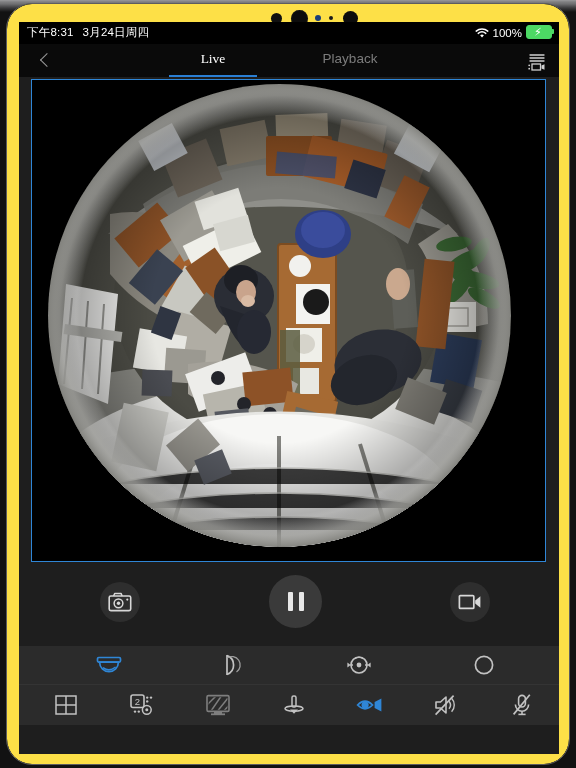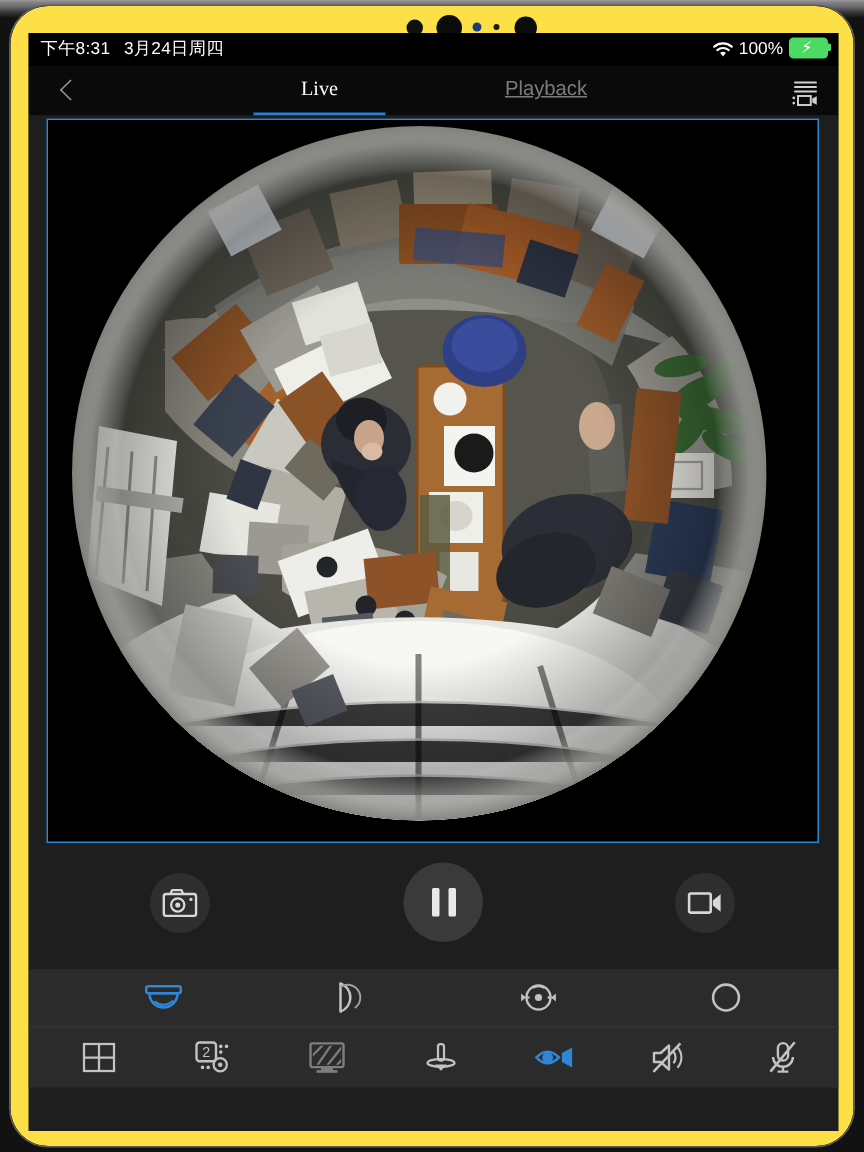--- a/index.html
+++ b/index.html
@@ -33,21 +33,21 @@
   .batt{position:relative;width:24px;height:12px;border:1px solid #4cd964;border-radius:3px;background:#4cd964;}
   .batt:after{content:"";position:absolute;right:-3px;top:3px;width:2px;height:5px;background:#4cd964;border-radius:0 1px 1px 0;}
   .bolt{position:absolute;left:7px;top:0px;color:#fff;font-size:11px;line-height:12px;}
 
   
   #navbar{position:relative;height:33px;background:#0a0a0a;}
   #back-btn{position:absolute;left:13px;top:4px;width:26px;height:26px;cursor:pointer;}
   #back-btn:before{content:"";position:absolute;left:10px;top:7px;width:9px;height:9px;border-left:1.6px solid #9a9a9a;border-bottom:1.6px solid #9a9a9a;transform:rotate(45deg);}
   .tab{position:absolute;top:0;height:33px;line-height:30px;text-align:center;font-size:13.5px;cursor:pointer;}
   #tab-live{left:146px;width:96px;color:#fff;font-family:Liberation Serif, serif;}
-  #tab-playback{left:290px;width:110px;color:#7c7c7c;text-decoration:underline;}
+  #tab-playback{left:276px;width:110px;color:#7c7c7c;}
   #tab-underline{position:absolute;left:150px;top:31px;width:88px;height:2px;background:#2a7fd4;}
   #devlist-btn{position:absolute;right:10px;top:6px;width:24px;height:22px;cursor:pointer;}
 
   
   #video-wrap{position:relative;height:489px;background:#1e1e1e;}
   #video-frame{position:absolute;left:12px;top:2px;width:515px;height:483px;background:#000;border:1.5px solid #2f86d6;box-sizing:border-box;overflow:hidden;}
   #fisheye{position:absolute;left:16px;top:4px;width:463px;height:463px;border-radius:50%;overflow:hidden;
     background:#5b5b56;
     box-shadow:inset 0 0 26px 10px rgba(0,0,0,.55), inset 0 0 70px 24px rgba(180,180,180,.10);}
   #fisheye svg{display:block;}

